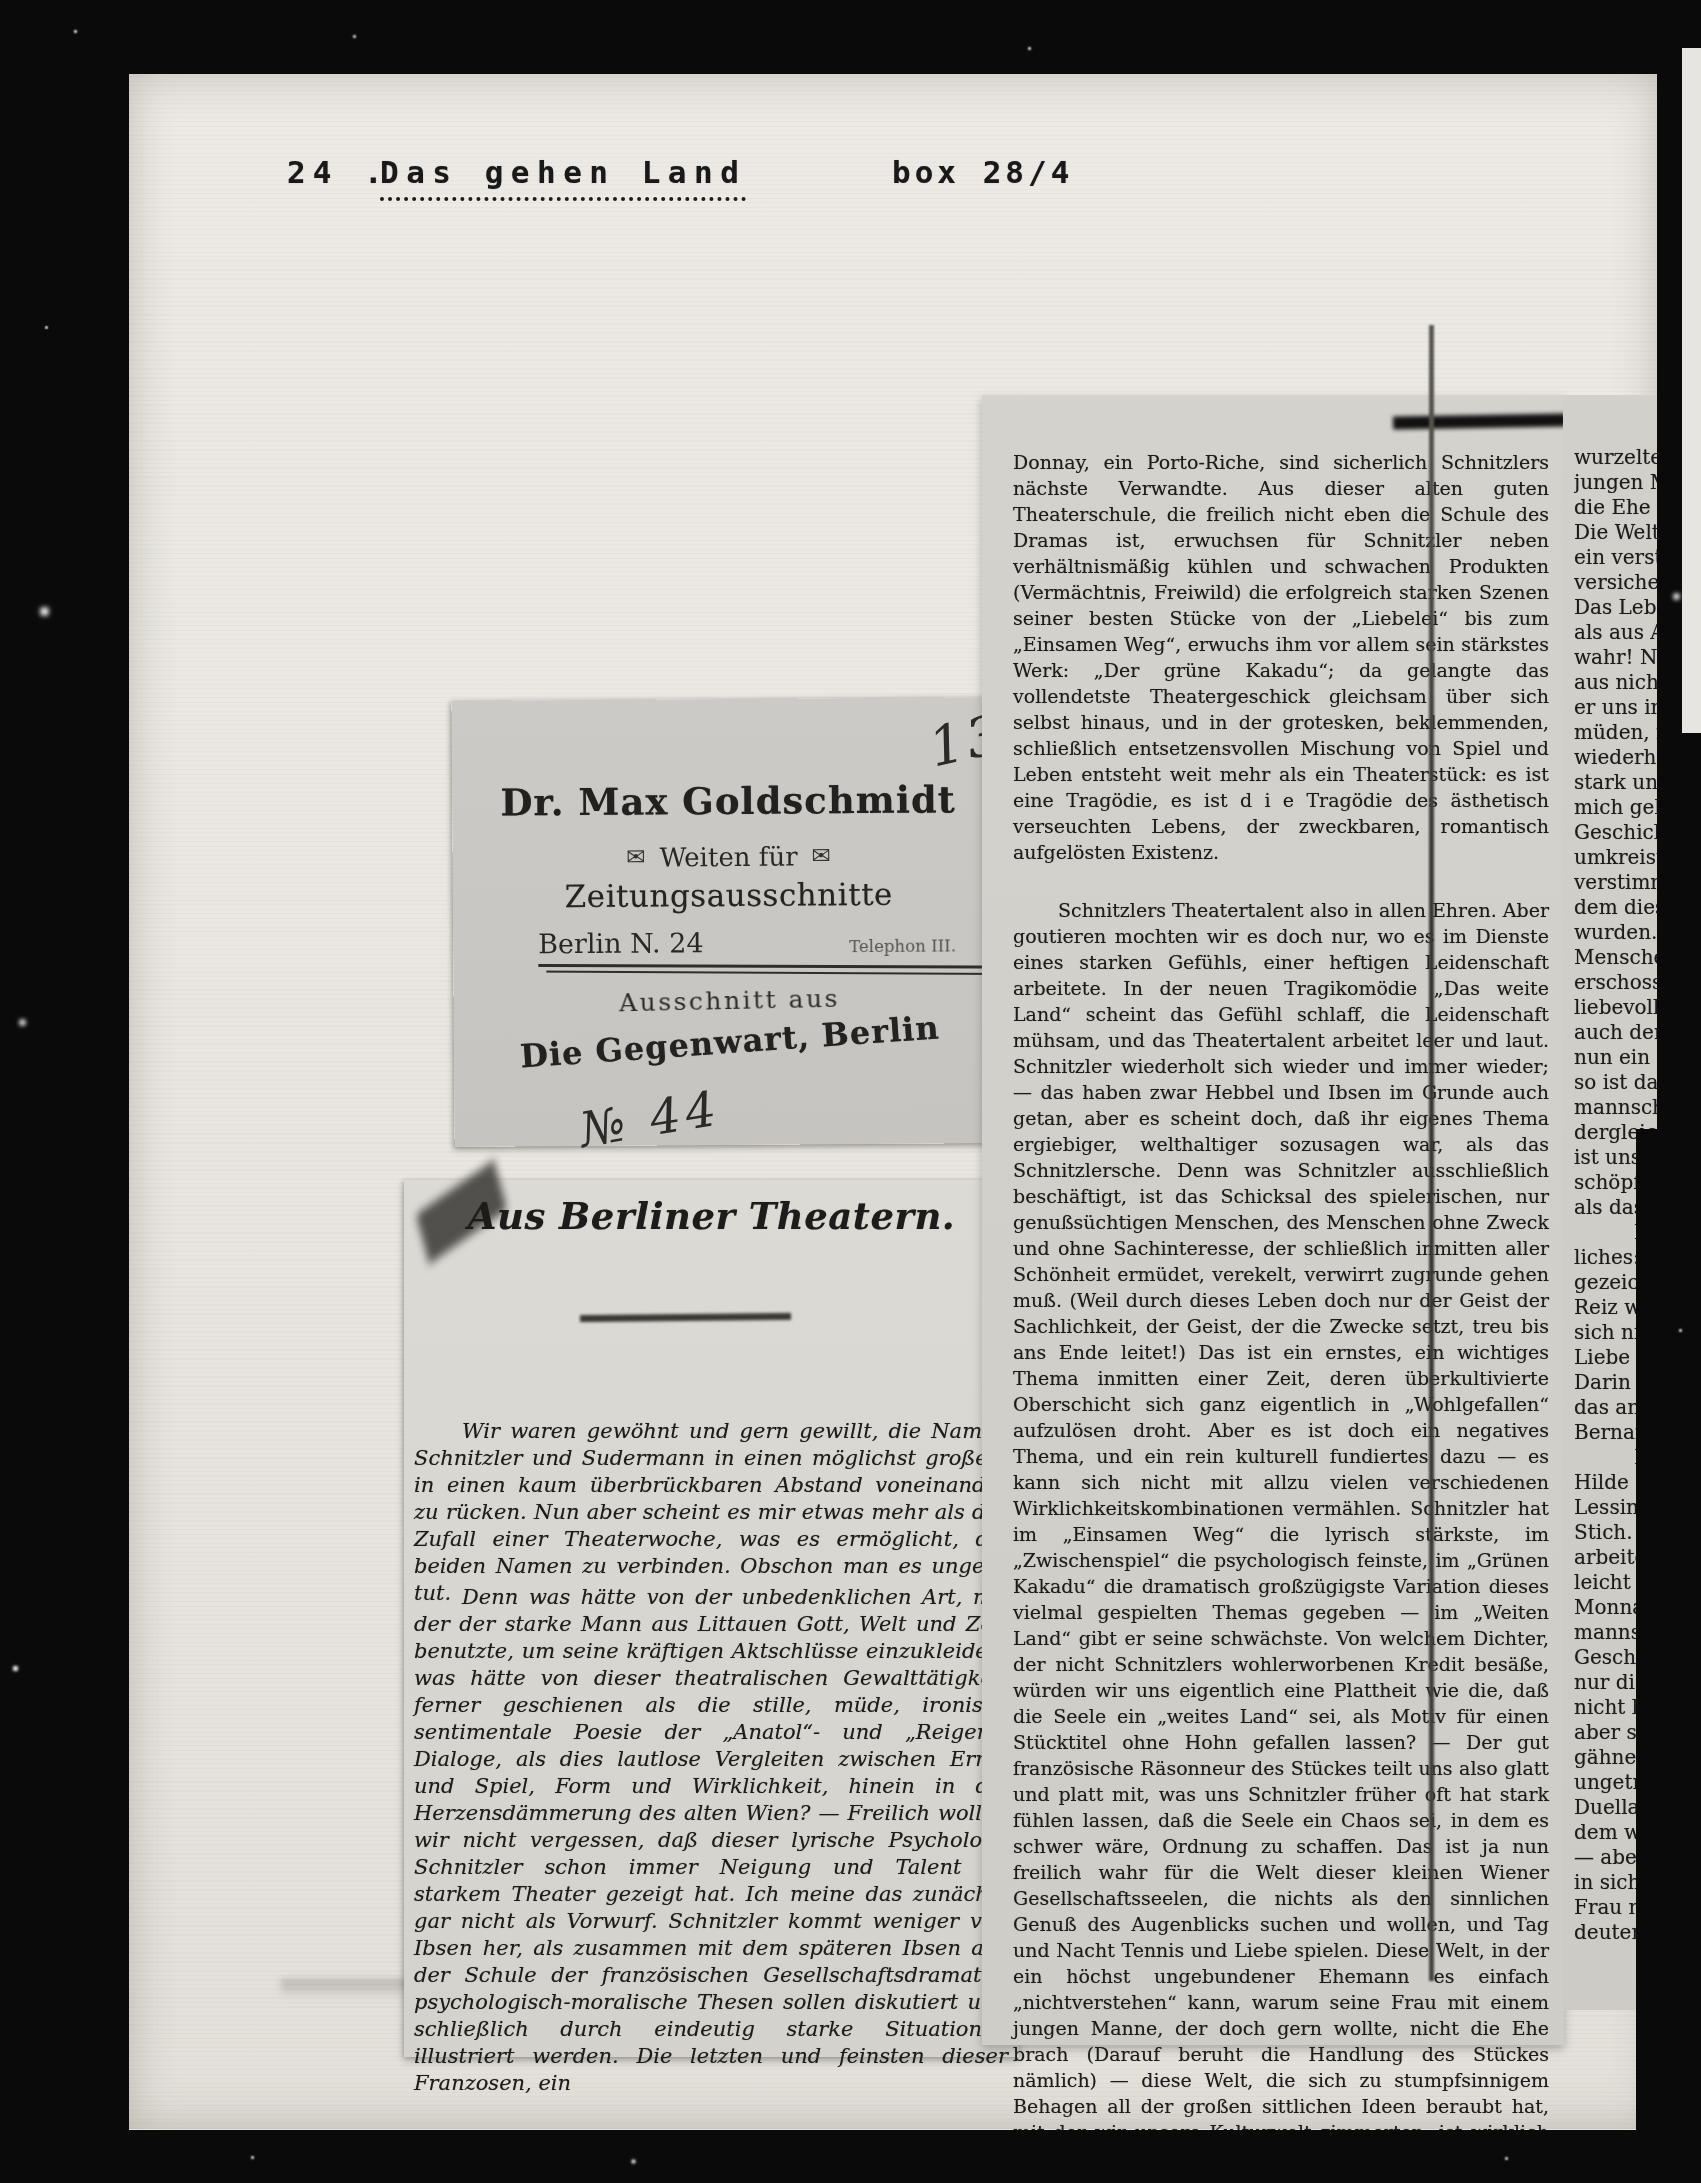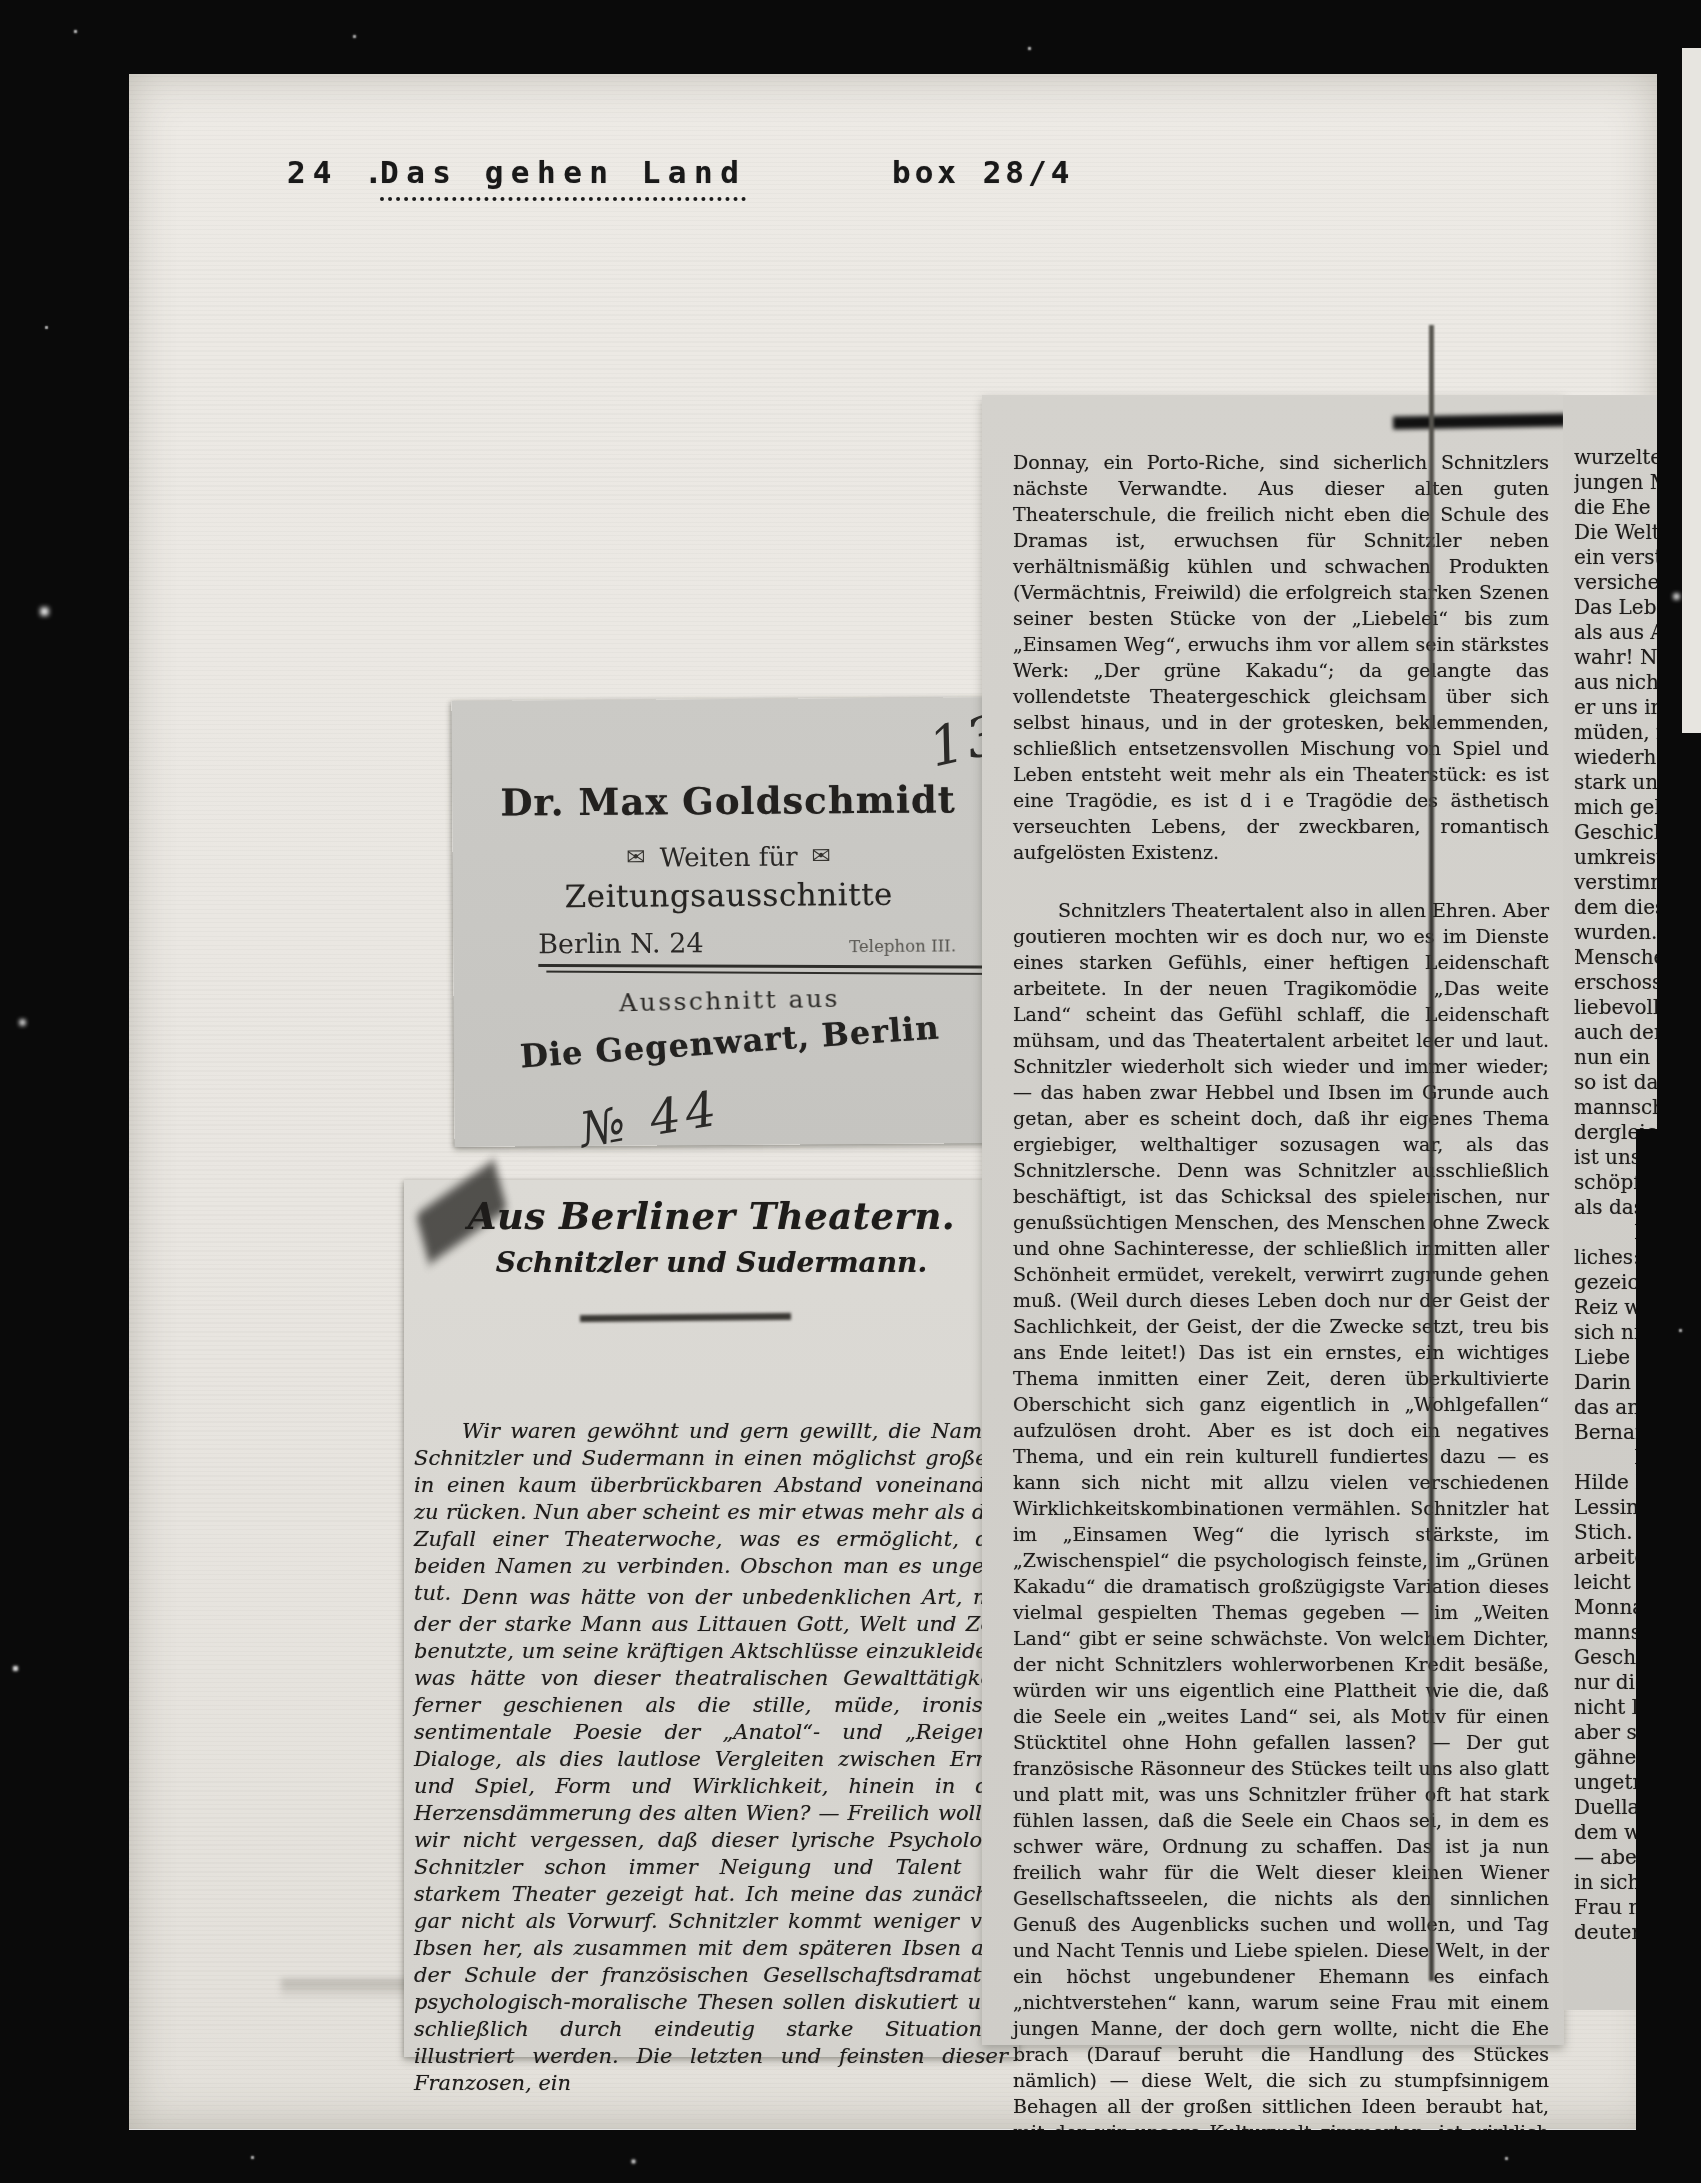--- a/index.html
+++ b/index.html
@@ -132,21 +132,20 @@
       <div id="rule-a" class="rule2"></div>
       <div id="rule-b" class="rule2"></div>
       <div id="stamp-cut">Ausschnitt aus</div>
       <div id="stamp-source">Die Gegenwart, Berlin</div>
       <div id="hw-no44" class="hw">№ 44</div>
     </div>
 
     <div id="clip-left" class="sheet fraktur">
       <div id="smudge-left"></div>
       <h1>Aus Berliner Theatern.</h1>
-      <h2>Schnitzler und Sudermann.</h2>
       <div id="head-rule"></div>
       <p id="left-p1" class="body">Wir waren gewöhnt und gern gewillt, die Namen Schnitzler und Sudermann in einen möglichst großen, in einen kaum überbrückbaren Abstand voneinander zu rücken. Nun aber scheint es mir etwas mehr als der Zufall einer Theaterwoche, was es ermöglicht, die beiden Namen zu verbinden. Obschon man es ungern tut.</p>
       <p id="left-p2" class="body">Denn was hätte von der unbedenklichen Art, mit der der starke Mann aus Littauen Gott, Welt und Zeit benutzte, um seine kräftigen Aktschlüsse einzukleiden, was hätte von dieser theatralischen Gewalttätigkeit ferner geschienen als die stille, müde, ironisch sentimentale Poesie der „Anatol“- und „Reigen“-Dialoge, als dies lautlose Vergleiten zwischen Ernst und Spiel, Form und Wirklichkeit, hinein in die Herzensdämmerung des alten Wien? — Freilich wollen wir nicht vergessen, daß dieser lyrische Psychologe Schnitzler schon immer Neigung und Talent zu starkem Theater gezeigt hat. Ich meine das zunächst gar nicht als Vorwurf. Schnitzler kommt weniger von Ibsen her, als zusammen mit dem späteren Ibsen aus der Schule der französischen Gesellschaftsdramatik: psychologisch-moralische Thesen sollen diskutiert und schließlich durch eindeutig starke Situationen illustriert werden. Die letzten und feinsten dieser Franzosen, ein</p>
     </div>
 
     <div id="clip-mid" class="sheet fraktur">
       <div id="smear-mid"></div>
       <p id="mid-p1" class="body">Donnay, ein Porto-Riche, sind sicherlich Schnitzlers nächste Verwandte. Aus dieser alten guten Theaterschule, die freilich nicht eben die Schule des Dramas ist, erwuchsen für Schnitzler neben verhältnismäßig kühlen und schwachen Produkten (Vermächtnis, Freiwild) die erfolgreich starken Szenen seiner besten Stücke von der „Liebelei“ bis zum „Einsamen Weg“, erwuchs ihm vor allem sein stärkstes Werk: „Der grüne Kakadu“; da gelangte das vollendetste Theatergeschick gleichsam über sich selbst hinaus, und in der grotesken, beklemmenden, schließlich entsetzensvollen Mischung von Spiel und Leben entsteht weit mehr als ein Theaterstück: es ist eine Tragödie, es ist d i e Tragödie des ästhetisch verseuchten Lebens, der zweckbaren, romantisch aufgelösten Existenz.</p>
       <p id="mid-p2" class="body">Schnitzlers Theatertalent also in allen Ehren. Aber goutieren mochten wir es doch nur, wo es im Dienste eines starken Gefühls, einer heftigen Leidenschaft arbeitete. In der neuen Tragikomödie „Das weite Land“ scheint das Gefühl schlaff, die Leidenschaft mühsam, und das Theatertalent arbeitet leer und laut. Schnitzler wiederholt sich wieder und immer wieder; — das haben zwar Hebbel und Ibsen im Grunde auch getan, aber es scheint doch, daß ihr eigenes Thema ergiebiger, welthaltiger sozusagen war, als das Schnitzlersche. Denn was Schnitzler ausschließlich beschäftigt, ist das Schicksal des spielerischen, nur genußsüchtigen Menschen, des Menschen ohne Zweck und ohne Sachinteresse, der schließlich inmitten aller Schönheit ermüdet, verekelt, verwirrt zugrunde gehen muß. (Weil durch dieses Leben doch nur der Geist der Sachlichkeit, der Geist, der die Zwecke setzt, treu bis ans Ende leitet!) Das ist ein ernstes, ein wichtiges Thema inmitten einer Zeit, deren überkultivierte Oberschicht sich ganz eigentlich in „Wohlgefallen“ aufzulösen droht. Aber es ist doch ein negatives Thema, und ein rein kulturell fundiertes dazu — es kann sich nicht mit allzu vielen verschiedenen Wirklichkeitskombinationen vermählen. Schnitzler hat im „Einsamen Weg“ die lyrisch stärkste, im „Zwischenspiel“ die psychologisch feinste, im „Grünen Kakadu“ die dramatisch großzügigste Variation dieses vielmal gespielten Themas gegeben — im „Weiten Land“ gibt er seine schwächste. Von welchem Dichter, der nicht Schnitzlers wohlerworbenen Kredit besäße, würden wir uns eigentlich eine Plattheit wie die, daß die Seele ein „weites Land“ sei, als Motiv für einen Stücktitel ohne Hohn gefallen lassen? — Der gut französische Räsonneur des Stückes teilt uns also glatt und platt mit, was uns Schnitzler früher oft hat stark fühlen lassen, daß die Seele ein Chaos sei, in dem es schwer wäre, Ordnung zu schaffen. Das ist ja nun freilich wahr für die Welt dieser kleinen Wiener Gesellschaftsseelen, die nichts als den sinnlichen Genuß des Augenblicks suchen und wollen, und Tag und Nacht Tennis und Liebe spielen. Diese Welt, in der ein höchst ungebundener Ehemann es einfach „nichtverstehen“ kann, warum seine Frau mit einem jungen Manne, der doch gern wollte, nicht die Ehe brach (Darauf beruht die Handlung des Stückes nämlich) — diese Welt, die sich zu stumpfsinnigem Behagen all der großen sittlichen Ideen beraubt hat, mit der wir unsere Kulturwelt zimmerten, ist wirklich ein Chaos, und es ist deshalb gar nicht überraschend, wenn der Naturtrieb diesen Ent-</p>
     </div>

